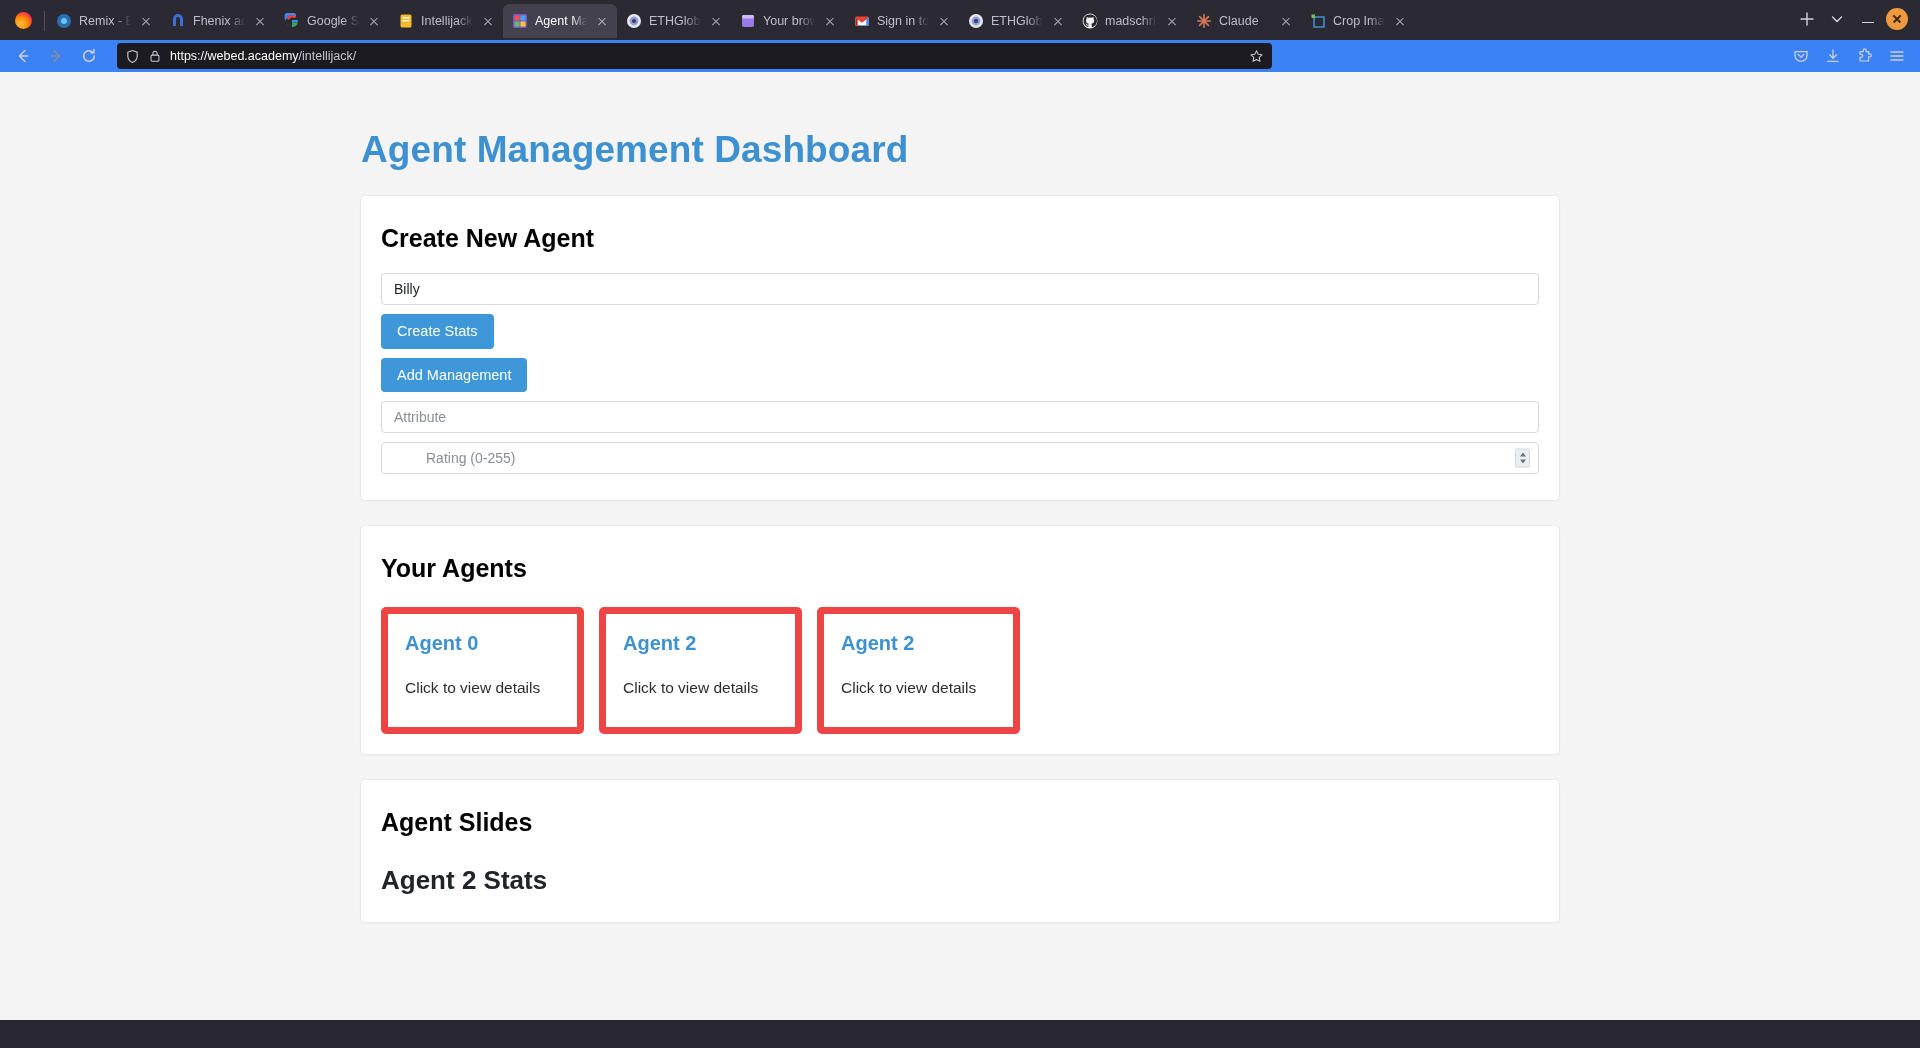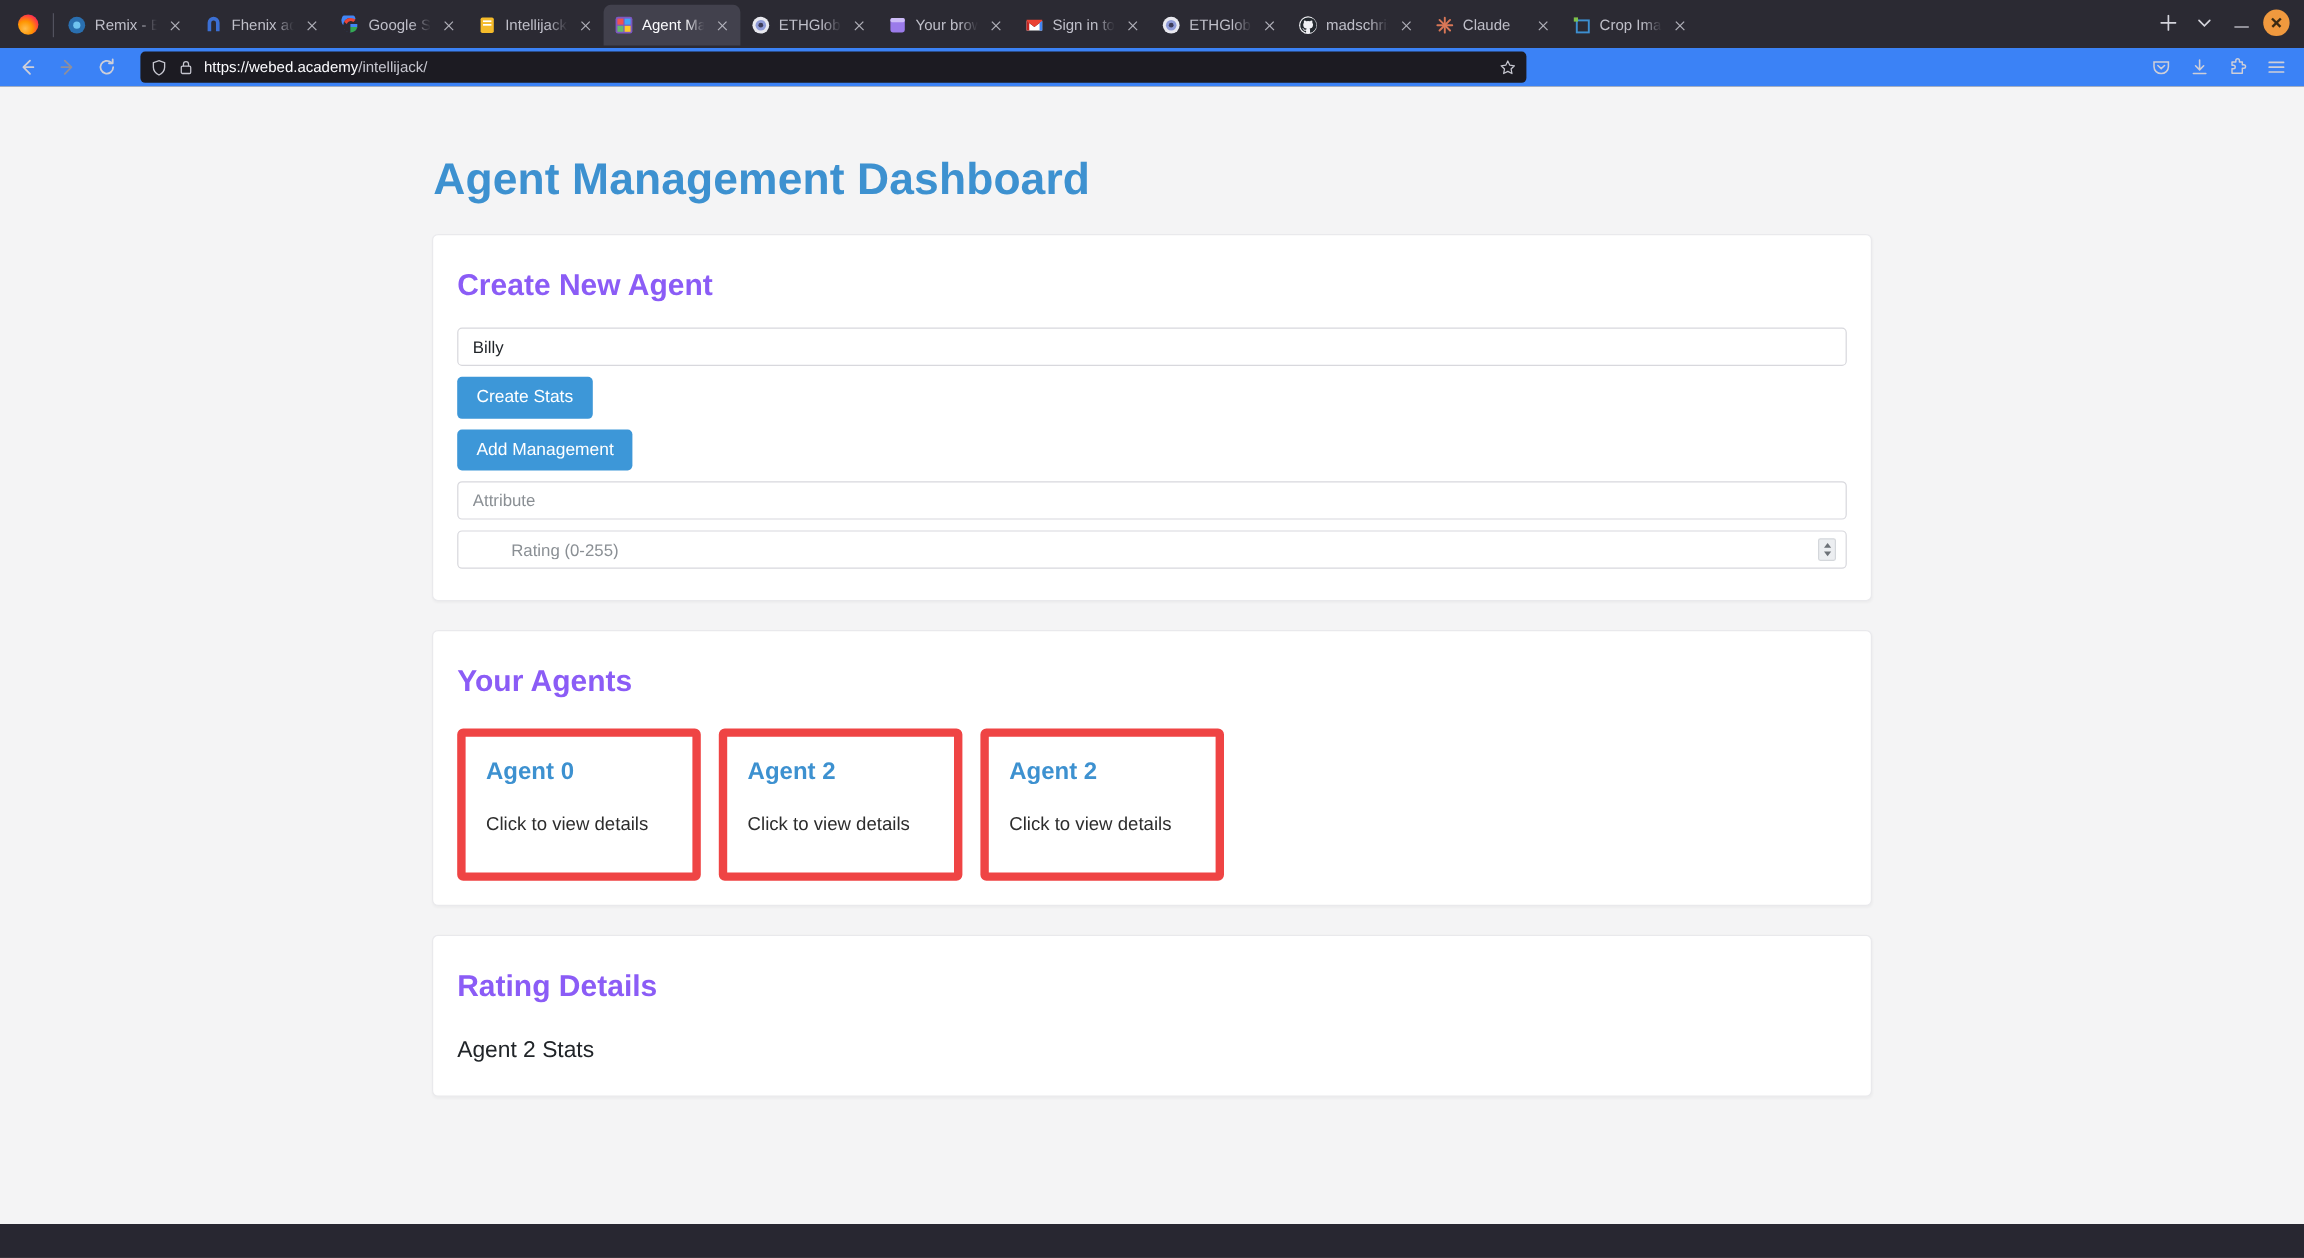--- a/index.html
+++ b/index.html
@@ -84,21 +84,21 @@
 
   h1.page-title {
     color: #3d91d0; font-size: 37px; font-weight: bold; letter-spacing: .1px;
     margin: 55px 0 24px 0; padding-left: 1px;
   }
   .card {
     background: #fff; border: 1px solid #e9e9ec; border-radius: 5px;
     padding: 22px 20px 26px 20px; margin-bottom: 24px;
     box-shadow: 0 1px 2px rgba(0,0,0,.03);
   }
-  h2.card-title { color: #8b5cf6; font-size: 25px; font-weight: bold; margin: 6px 0 20px 0; }
+  h2.card-title { color: #000000; font-size: 25px; font-weight: bold; margin: 6px 0 20px 0; }
 
   .field {
     display: block; width: 100%; height: 32px; border: 1px solid #d8d8dd; border-radius: 4px;
     background: #fff; color: #212529; font-size: 14px; font-family: "Liberation Sans", sans-serif;
     padding: 0 12px; margin-bottom: 9px; outline: none;
   }
   .field::placeholder { color: #8a8f94; }
   .field-wrap { position: relative; }
   .spinner {
     position: absolute; right: 9px; top: 50%; transform: translateY(-50%);
@@ -118,21 +118,21 @@
   .btn-block { display: block; }
 
   .agent-grid { display: flex; gap: 15px; flex-wrap: wrap; }
   .agent-card {
     width: 203px; border: 7px solid #ef4444; border-radius: 5px; background: #fff;
     padding: 18px 30px 30px 17px;
   }
   .agent-card h3 { color: #3d91d0; font-size: 20px; font-weight: bold; margin-bottom: 24px; }
   .agent-card p { color: #2d2d2d; font-size: 15.5px; }
 
-  h3.sub { color: #212529; font-size: 19px; font-weight: normal; margin-top: 28px; }
+  h3.sub { color: #212529; font-size: 26px; font-weight: bold; margin-top: 28px; }
 
   .taskbar { height: 28px; background: #282731; flex: 0 0 28px; }
 </style>
 </head>
 <body>
 
 <div id="browser">
 
   <div class="tabstrip">
     <div class="fox-btn">
@@ -409,21 +409,21 @@
               <p>Click to view details</p>
             </div>
             <div class="agent-card">
               <h3>Agent 2</h3>
               <p>Click to view details</p>
             </div>
           </div>
         </div>
 
         <div class="card" style="min-height:120px;">
-          <h2 class="card-title" style="margin-bottom:18px;">Rating Details</h2>
+          <h2 class="card-title" style="margin-bottom:18px;">Agent Slides</h2>
           <h3 class="sub">Agent 2 Stats</h3>
         </div>
 
       </div>
     </div>
   </div>
 
   <div class="taskbar"></div>
 </div>
 

